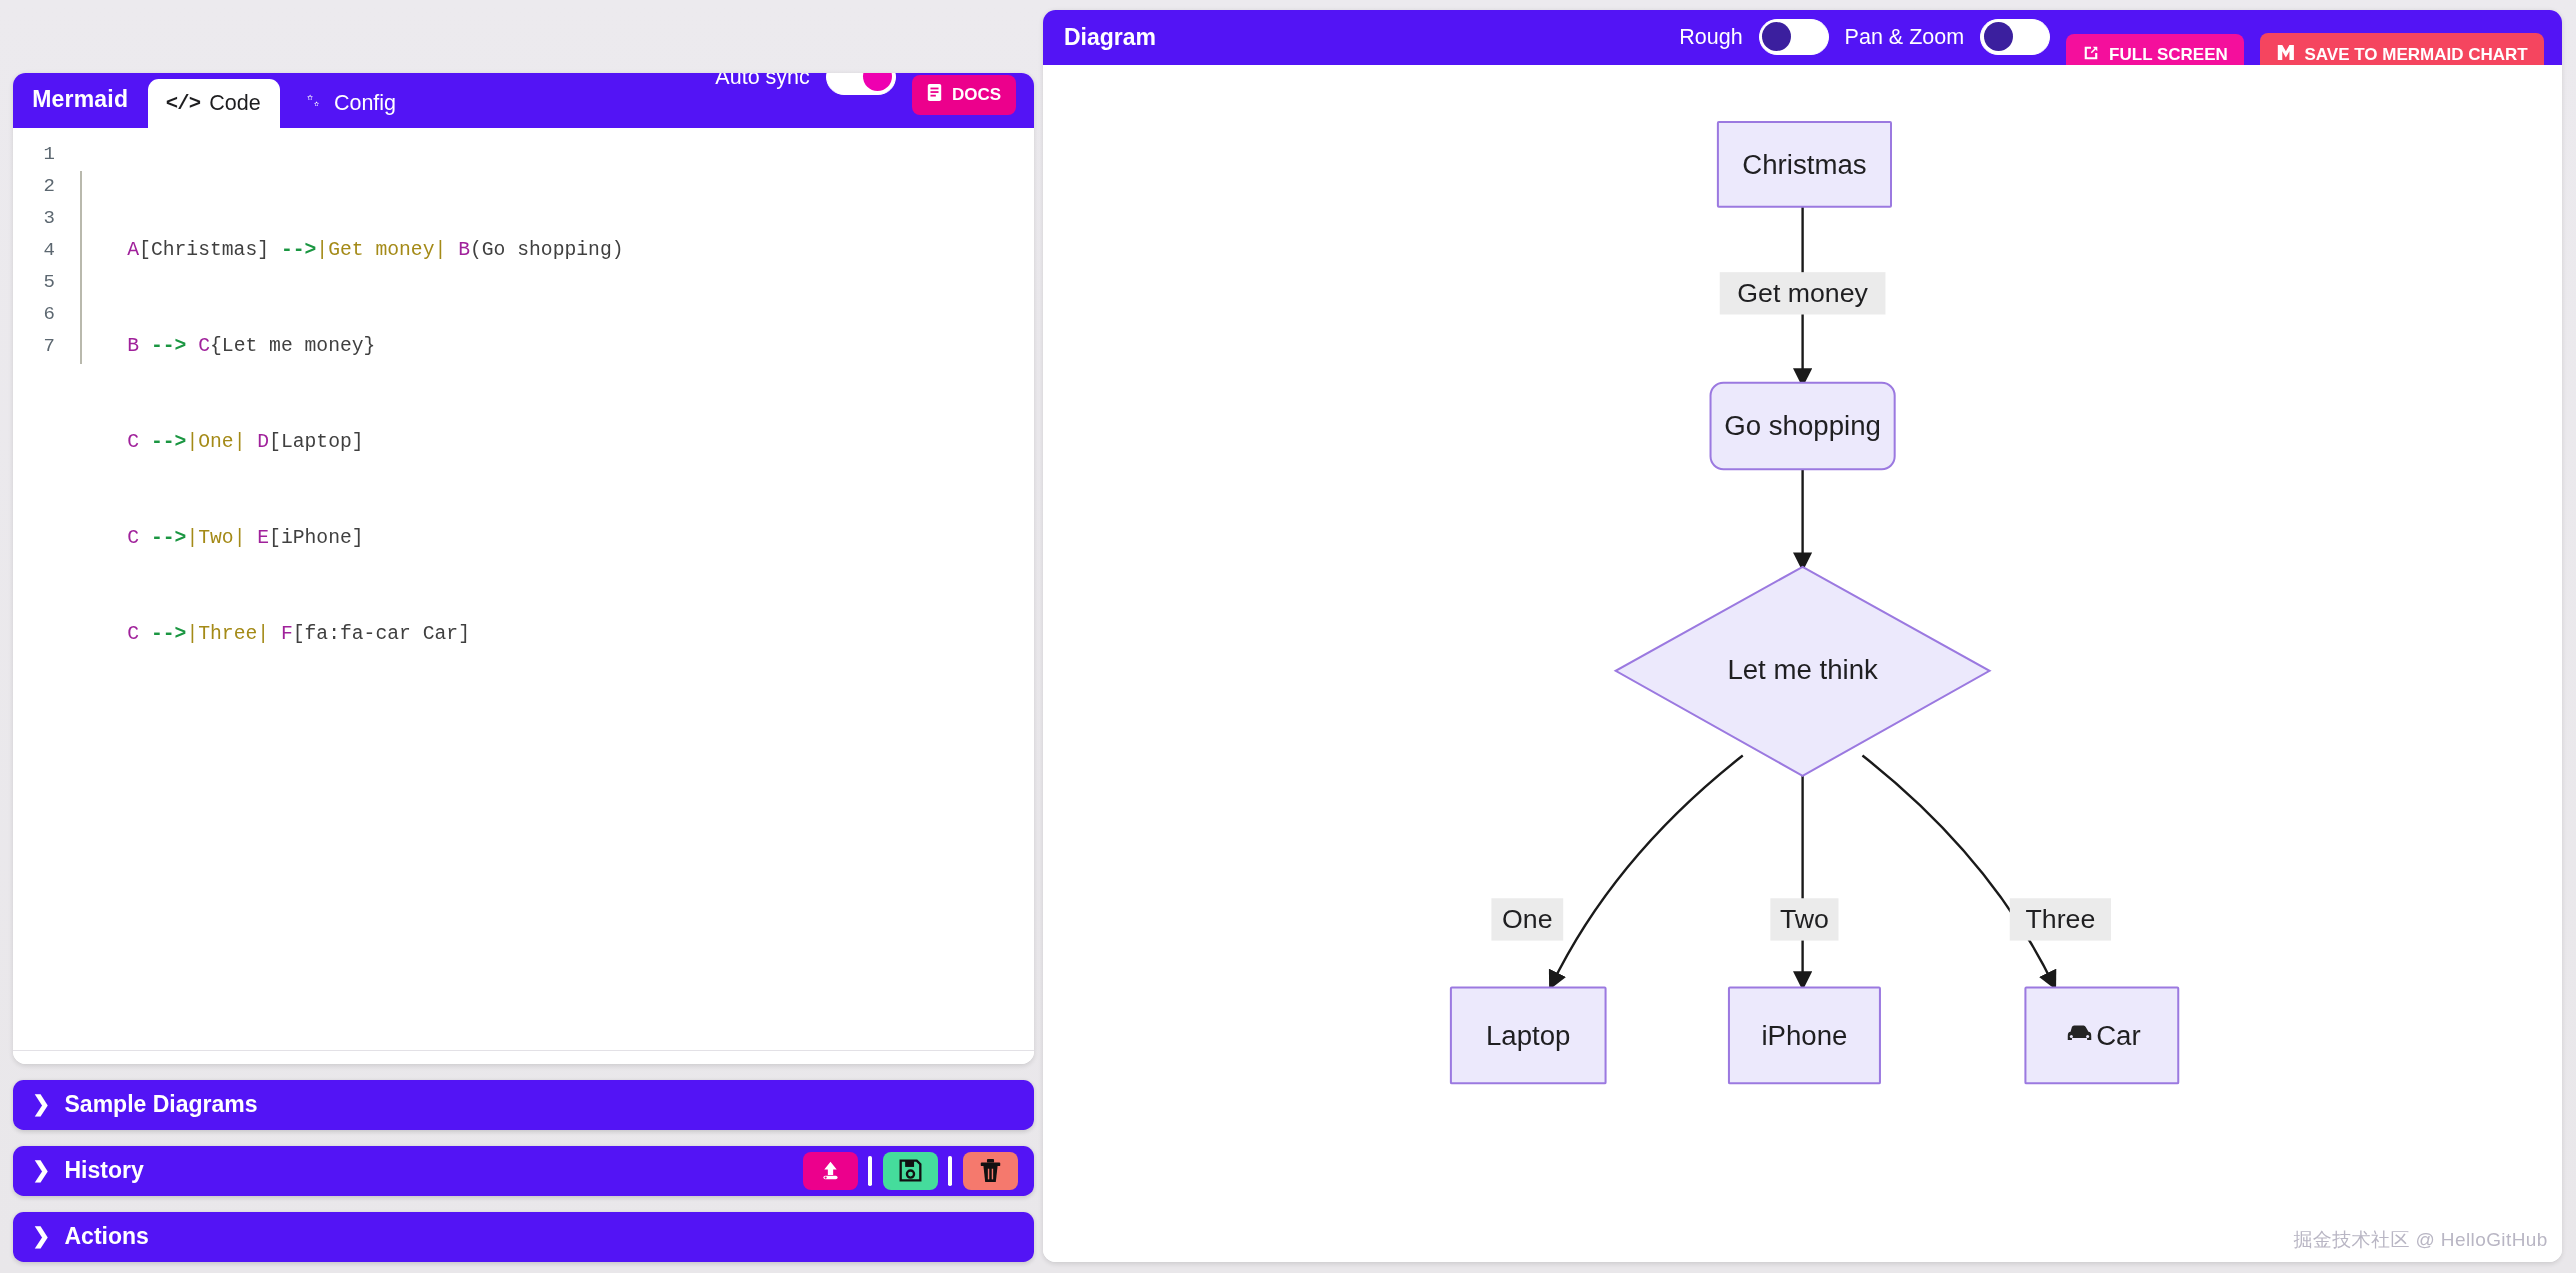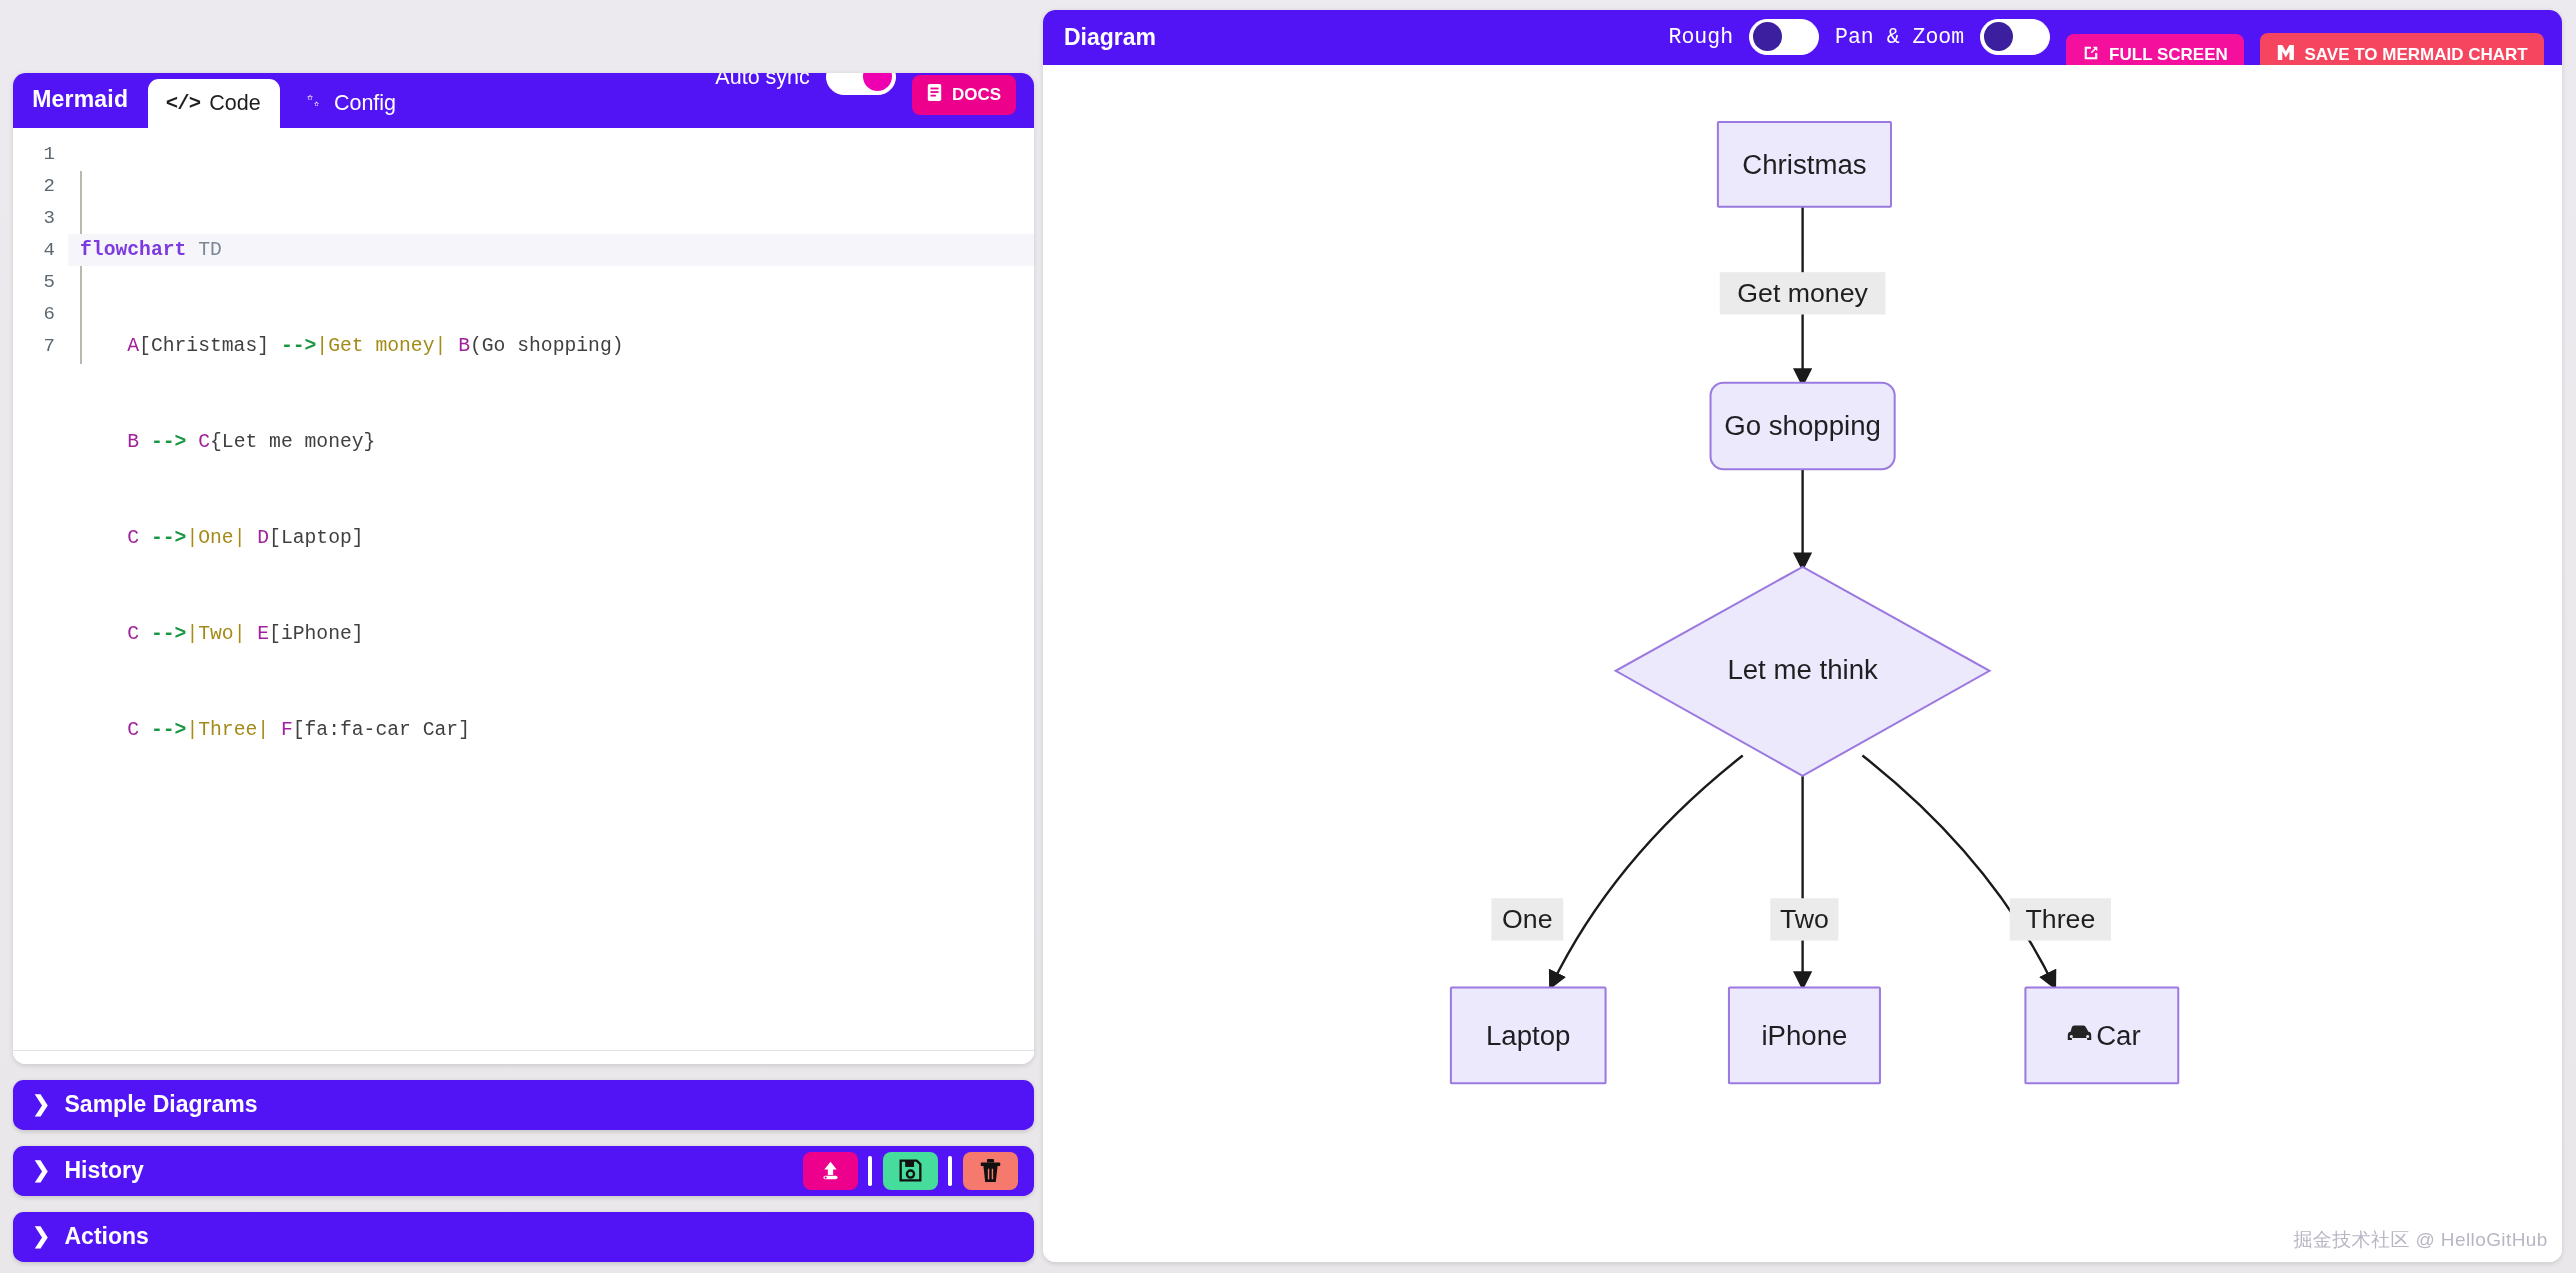--- a/index.html
+++ b/index.html
@@ -186,21 +186,21 @@
   }
   .diagram-header {
     height: 55px;
     background: #5314f5;
     display: flex; align-items: center;
     padding: 0 18px 0 21.5px;
     flex: none;
   }
   .diagram-title { color: #fff; font-size: 23px; font-weight: bold; }
   .dg-right { margin-left: auto; display: flex; align-items: center; gap: 16px; }
-  .dg-lbl { color: #fff; font-size: 21.5px; white-space: nowrap; font-family: Liberation Mono, monospace; }
+  .dg-lbl { color: #fff; font-size: 21.5px; white-space: nowrap; }
 
   .diagram-body {
     flex: 1; position: relative; background: #ffffff; overflow: hidden;
   }
   .watermark {
     position: absolute; right: 14px; bottom: 9px;
     color: #b9b6c4; font-size: 19px;
     letter-spacing: 0.4px;
   }
   svg.flow { display: block; width: 100%; height: 100%; }
@@ -266,21 +266,20 @@
           <div>1</div>
           <div>2</div>
           <div>3</div>
           <div>4</div>
           <div>5</div>
           <div>6</div>
           <div>7</div>
         </div>
         <div class="code-lines">
           <div class="indent-guide"></div>
-          <div class="ln active"><span class="tk-kw">flowchart</span> <span class="tk-type">TD</span></div>
           <div class="ln">    <span class="tk-id">A</span><span class="tk-str">[Christmas]</span> <span class="tk-arr">--&gt;</span><span class="tk-pipe">|Get money|</span> <span class="tk-id">B</span><span class="tk-str">(Go shopping)</span></div>
           <div class="ln">    <span class="tk-id">B</span> <span class="tk-arr">--&gt;</span> <span class="tk-id">C</span><span class="tk-str">{Let me money}</span></div>
           <div class="ln">    <span class="tk-id">C</span> <span class="tk-arr">--&gt;</span><span class="tk-pipe">|One|</span> <span class="tk-id">D</span><span class="tk-str">[Laptop]</span></div>
           <div class="ln">    <span class="tk-id">C</span> <span class="tk-arr">--&gt;</span><span class="tk-pipe">|Two|</span> <span class="tk-id">E</span><span class="tk-str">[iPhone]</span></div>
           <div class="ln">    <span class="tk-id">C</span> <span class="tk-arr">--&gt;</span><span class="tk-pipe">|Three|</span> <span class="tk-id">F</span><span class="tk-str">[fa:fa-car Car]</span></div>
           <div class="ln"></div>
         </div>
       </div>
       <div class="editor-scroll-pad"></div>
     </div>

